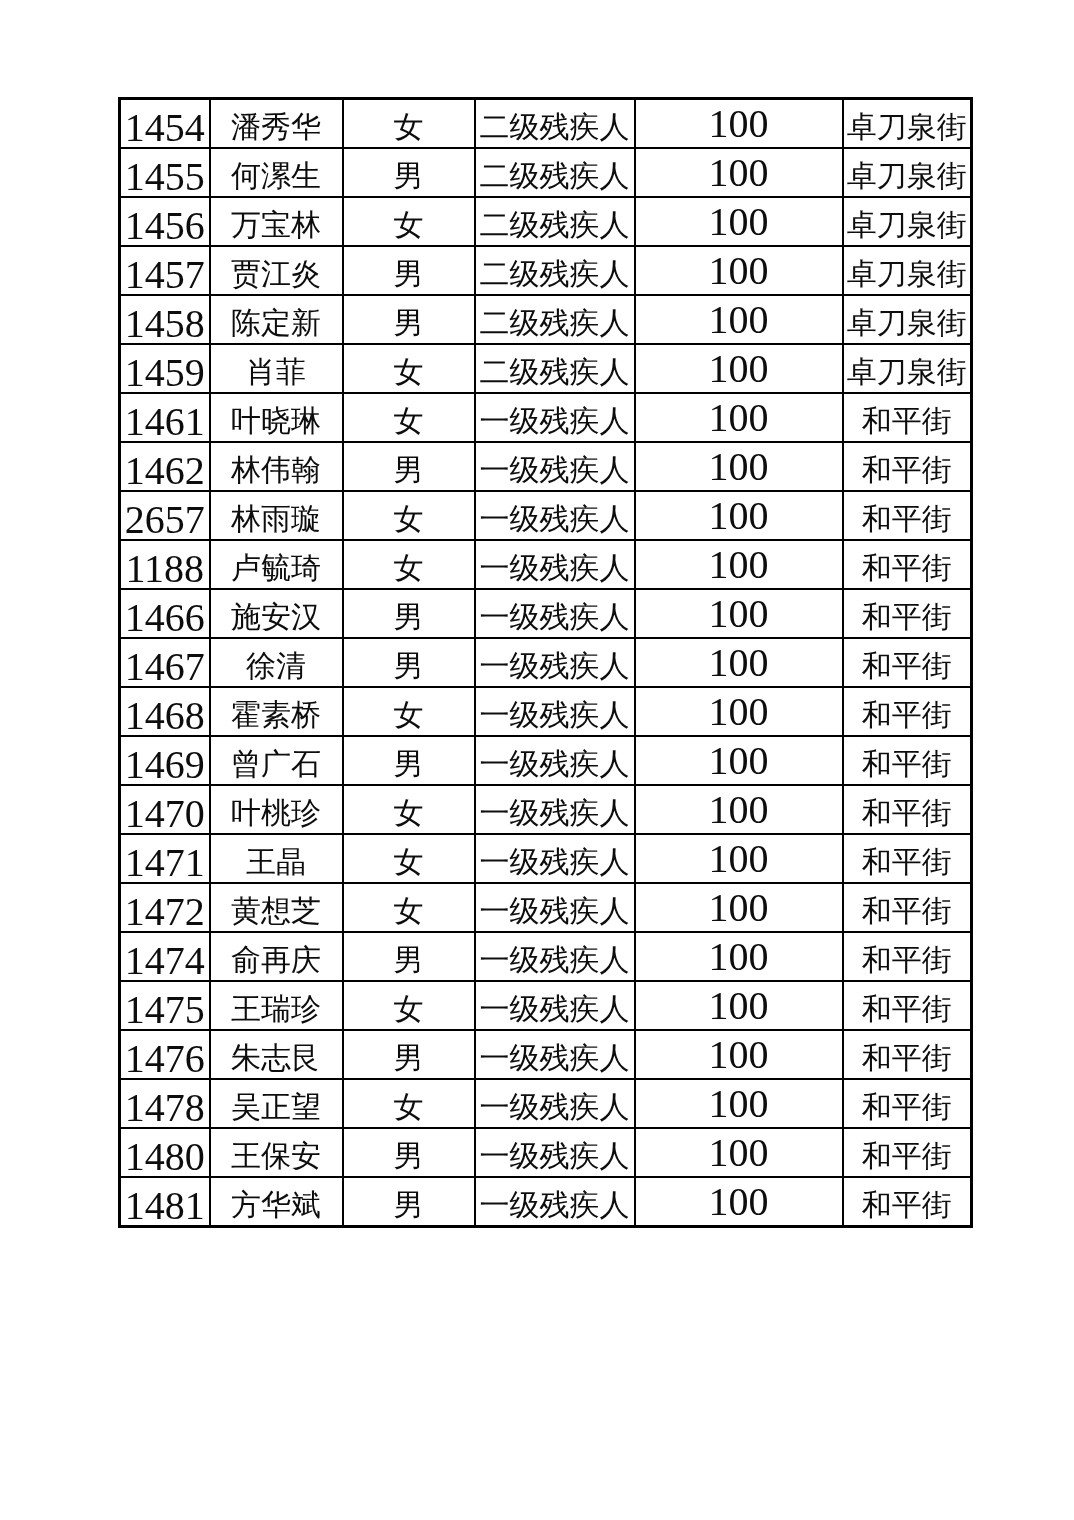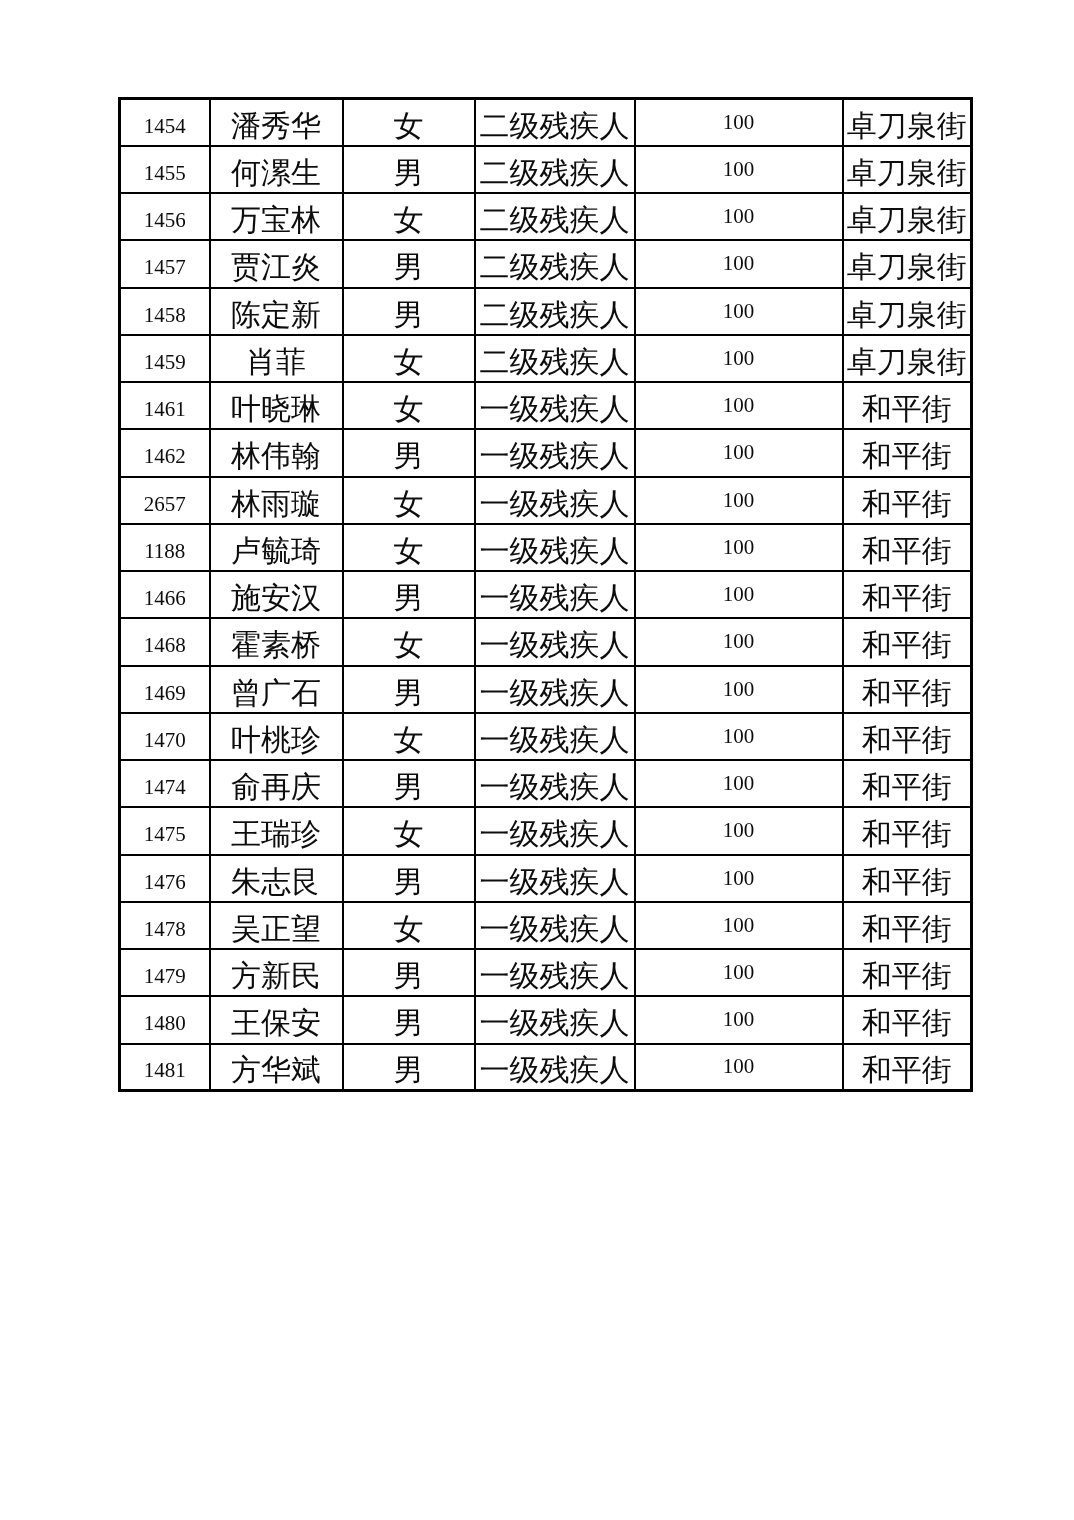--- a/index.html
+++ b/index.html
@@ -35,21 +35,21 @@
   table.roster td {
     border: 2px solid #000000;
     padding: 0;
     margin: 0;
     text-align: center;
     vertical-align: middle;
     color: #0d0d0d;
     overflow: hidden;
     white-space: nowrap;
   }
-  td.num { font-size: 21px; }
+  td.num { font-size: 40px; }
   td.cjk { font-size: 30px; }
   
   .off { position: relative; top: 4px; display: inline-block; }
   .ctr { position: relative; top: 0;   display: inline-block; }
 </style>
 </head>
 <body>
 
 <div class="page">
   <table class="roster">
@@ -156,20 +156,28 @@
 
   <tr>
     <td class="num"><span class="off">1466</span></td>
     <td class="cjk"><span class="off">施安汉</span></td>
     <td class="cjk"><span class="off">男</span></td>
     <td class="cjk"><span class="off">一级残疾人</span></td>
     <td class="num"><span class="ctr">100</span></td>
     <td class="cjk"><span class="off">和平街</span></td>
   </tr>
 
+  <tr>
+    <td class="num"><span class="off">1467</span></td>
+    <td class="cjk"><span class="off">徐清</span></td>
+    <td class="cjk"><span class="off">男</span></td>
+    <td class="cjk"><span class="off">一级残疾人</span></td>
+    <td class="num"><span class="ctr">100</span></td>
+    <td class="cjk"><span class="off">和平街</span></td>
+  </tr>
 
   <tr>
     <td class="num"><span class="off">1468</span></td>
     <td class="cjk"><span class="off">霍素桥</span></td>
     <td class="cjk"><span class="off">女</span></td>
     <td class="cjk"><span class="off">一级残疾人</span></td>
     <td class="num"><span class="ctr">100</span></td>
     <td class="cjk"><span class="off">和平街</span></td>
   </tr>
 
@@ -184,21 +192,37 @@
 
   <tr>
     <td class="num"><span class="off">1470</span></td>
     <td class="cjk"><span class="off">叶桃珍</span></td>
     <td class="cjk"><span class="off">女</span></td>
     <td class="cjk"><span class="off">一级残疾人</span></td>
     <td class="num"><span class="ctr">100</span></td>
     <td class="cjk"><span class="off">和平街</span></td>
   </tr>
 
-
+  <tr>
+    <td class="num"><span class="off">1471</span></td>
+    <td class="cjk"><span class="off">王晶</span></td>
+    <td class="cjk"><span class="off">女</span></td>
+    <td class="cjk"><span class="off">一级残疾人</span></td>
+    <td class="num"><span class="ctr">100</span></td>
+    <td class="cjk"><span class="off">和平街</span></td>
+  </tr>
+
+  <tr>
+    <td class="num"><span class="off">1472</span></td>
+    <td class="cjk"><span class="off">黄想芝</span></td>
+    <td class="cjk"><span class="off">女</span></td>
+    <td class="cjk"><span class="off">一级残疾人</span></td>
+    <td class="num"><span class="ctr">100</span></td>
+    <td class="cjk"><span class="off">和平街</span></td>
+  </tr>
 
 
   <tr>
     <td class="num"><span class="off">1474</span></td>
     <td class="cjk"><span class="off">俞再庆</span></td>
     <td class="cjk"><span class="off">男</span></td>
     <td class="cjk"><span class="off">一级残疾人</span></td>
     <td class="num"><span class="ctr">100</span></td>
     <td class="cjk"><span class="off">和平街</span></td>
   </tr>
@@ -224,28 +248,20 @@
 
   <tr>
     <td class="num"><span class="off">1478</span></td>
     <td class="cjk"><span class="off">吴正望</span></td>
     <td class="cjk"><span class="off">女</span></td>
     <td class="cjk"><span class="off">一级残疾人</span></td>
     <td class="num"><span class="ctr">100</span></td>
     <td class="cjk"><span class="off">和平街</span></td>
   </tr>
 
-  <tr>
-    <td class="num"><span class="off">1479</span></td>
-    <td class="cjk"><span class="off">方新民</span></td>
-    <td class="cjk"><span class="off">男</span></td>
-    <td class="cjk"><span class="off">一级残疾人</span></td>
-    <td class="num"><span class="ctr">100</span></td>
-    <td class="cjk"><span class="off">和平街</span></td>
-  </tr>
 
   <tr>
     <td class="num"><span class="off">1480</span></td>
     <td class="cjk"><span class="off">王保安</span></td>
     <td class="cjk"><span class="off">男</span></td>
     <td class="cjk"><span class="off">一级残疾人</span></td>
     <td class="num"><span class="ctr">100</span></td>
     <td class="cjk"><span class="off">和平街</span></td>
   </tr>
 

